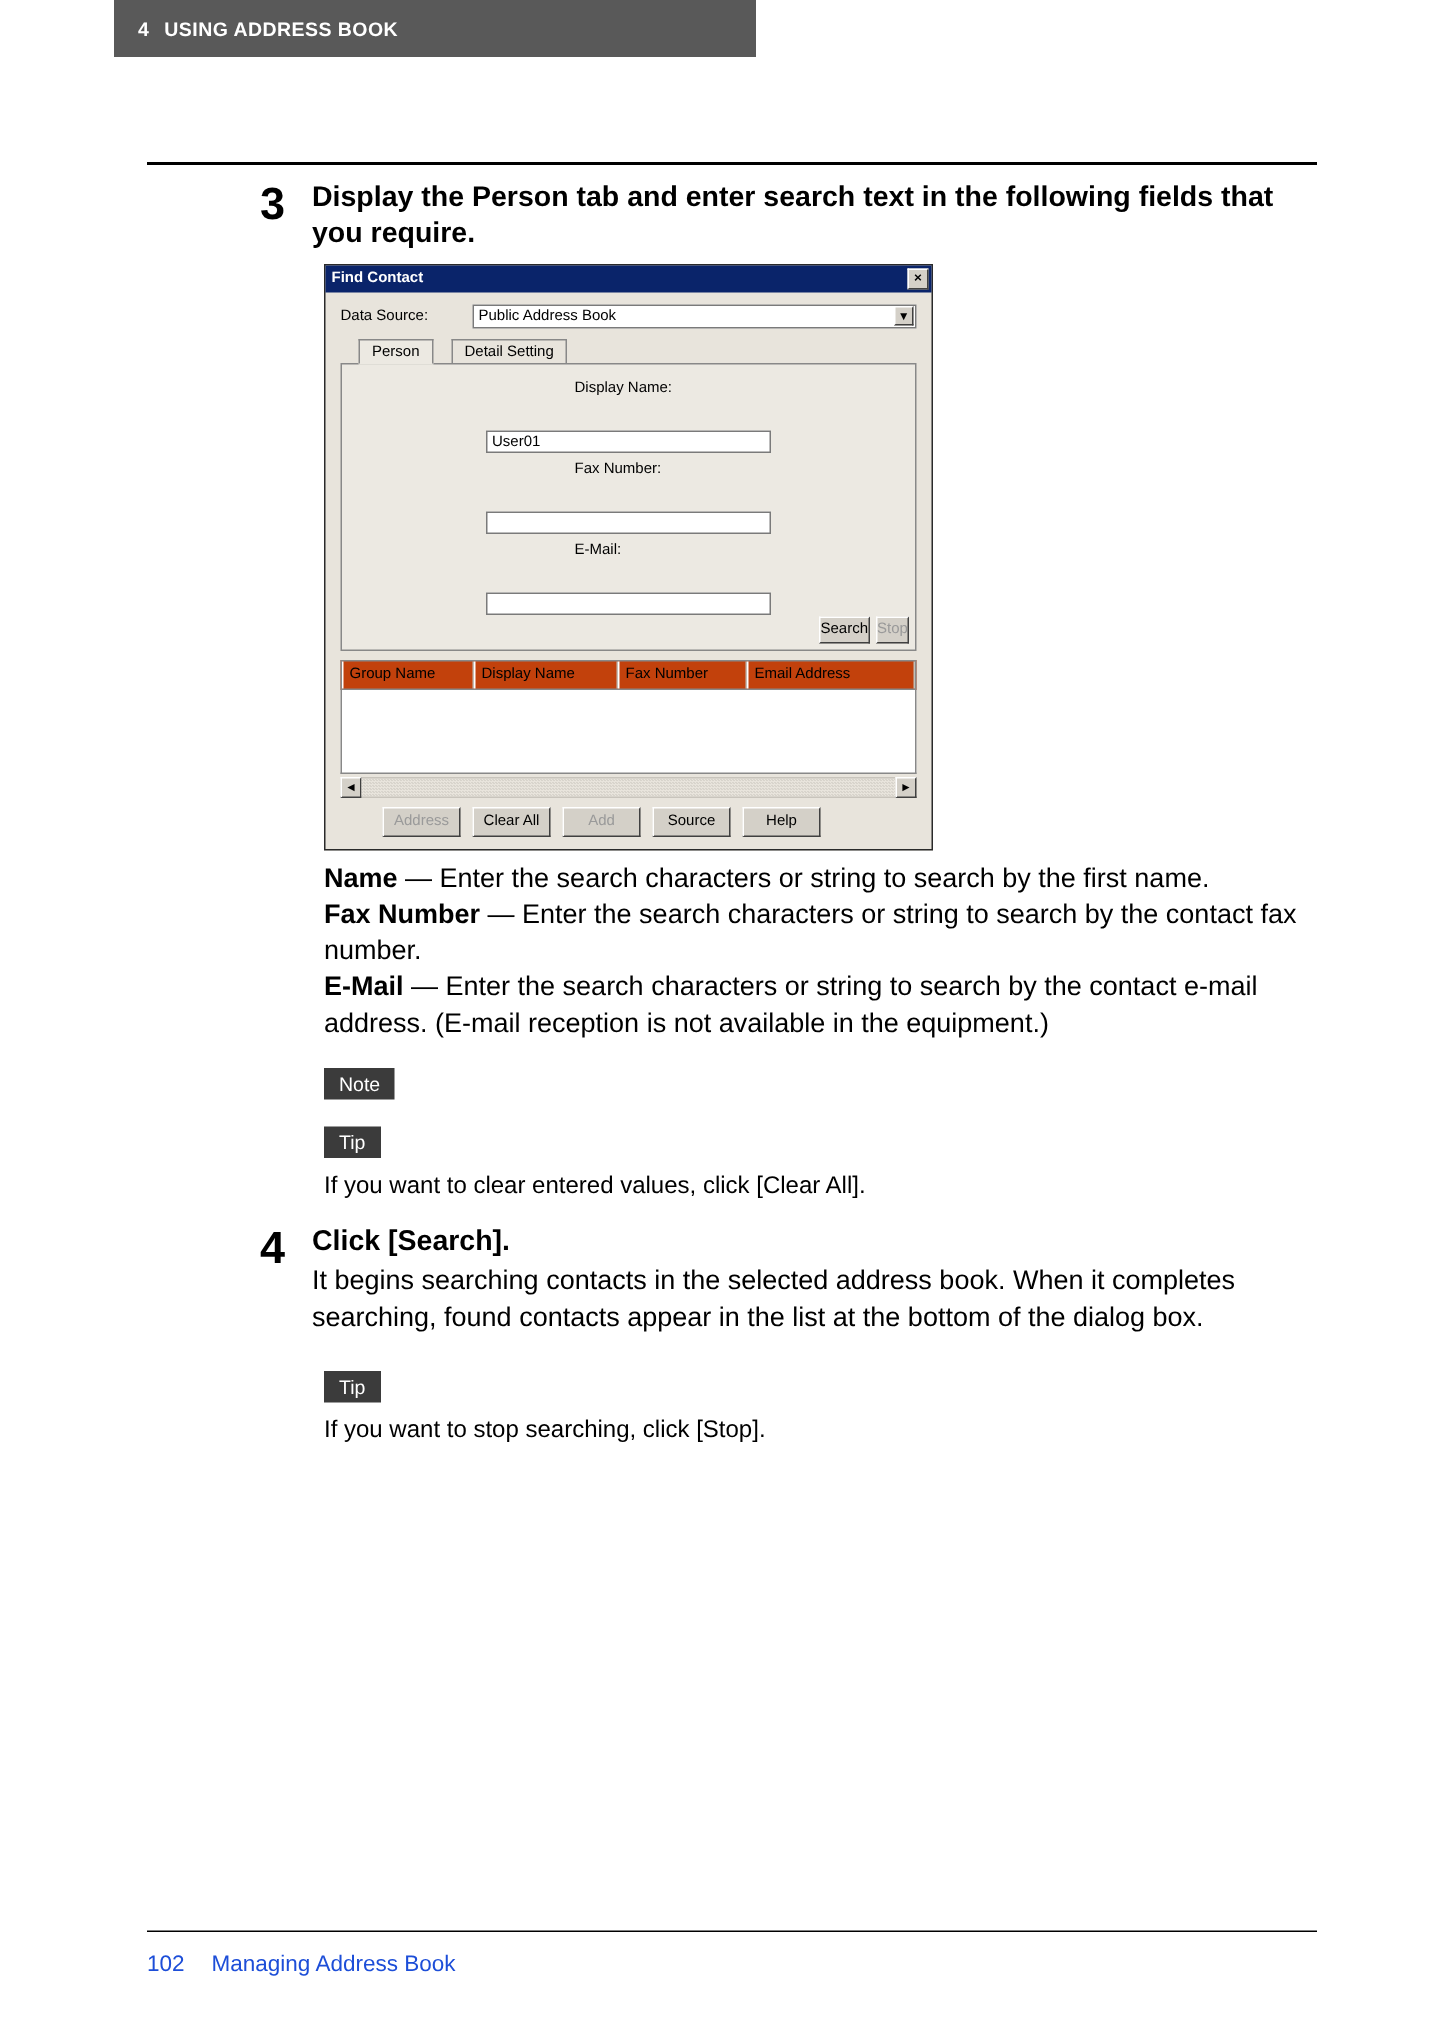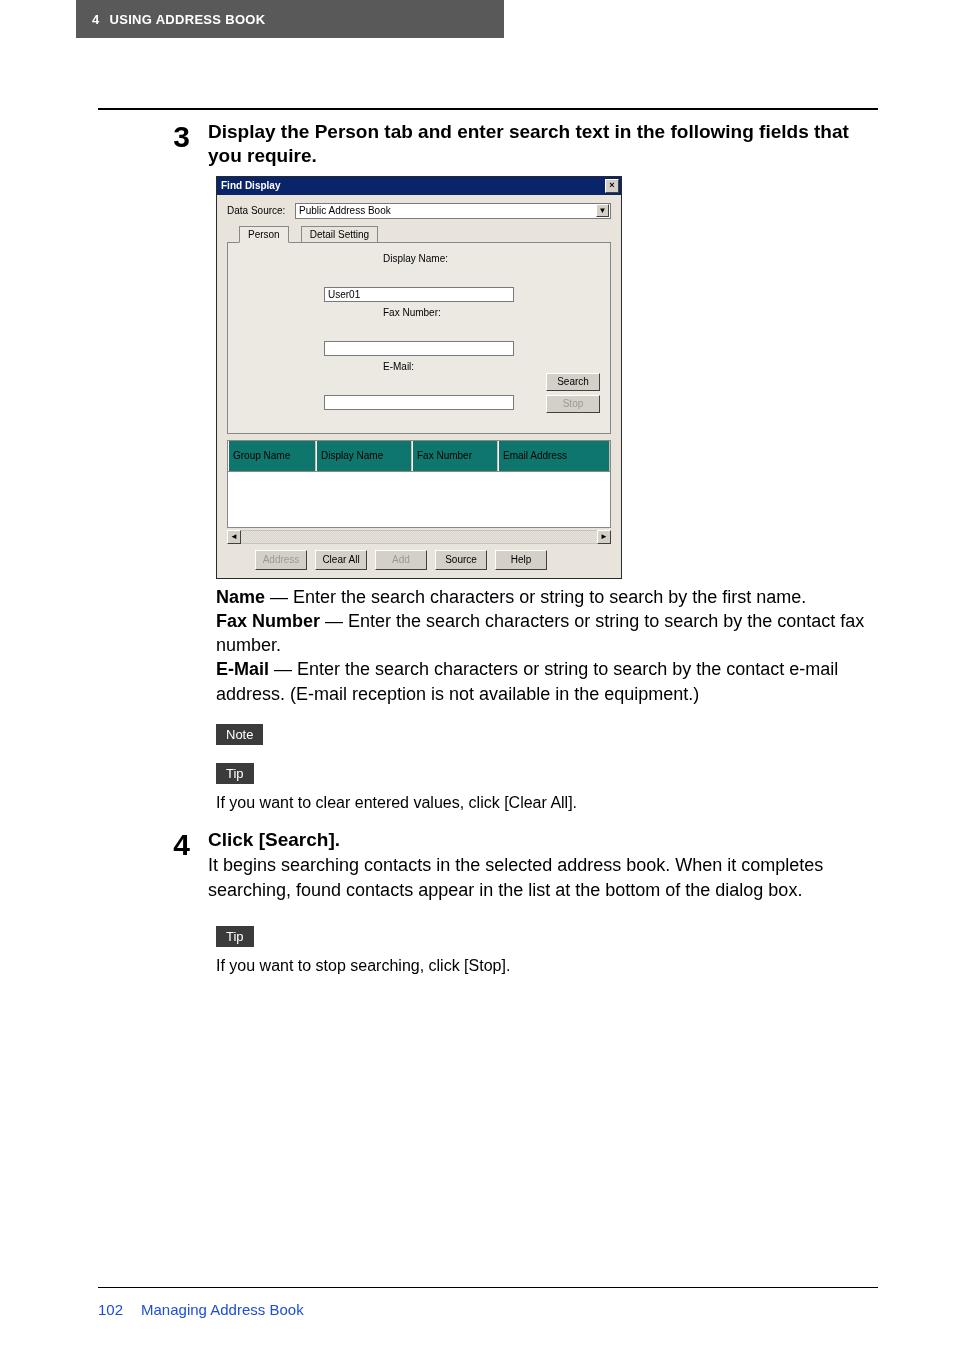--- a/index.html
+++ b/index.html
@@ -86,21 +86,21 @@
     width: 14px; height: 14px;
     background: #d4d0c8;
     border: 1px solid #fff;
     border-right-color: #404040;
     border-bottom-color: #404040;
     display: flex; align-items: center; justify-content: center;
     font-size: 9px; color: #000; font-weight: bold;
     line-height: 1;
   }
   .dialog-body { padding: 8px 10px 8px 10px; position: relative; }
-  .ds-row { display: flex; align-items: center; gap: 6px; margin-bottom: 6px; }
+  .ds-row { display: flex; align-items: center; gap: 26px; margin-bottom: 6px; }
   .ds-label { width: 62px; font-size: 10px; }
   .ds-field {
     flex: 1;
     height: 16px;
     border: 1px solid #7a7a7a;
     background: #fff;
     display: flex; align-items: center; justify-content: space-between;
     padding: 0 1px 0 3px;
     font-size: 10px;
   }
@@ -137,40 +137,40 @@
     width: 190px; height: 15px;
     border: 1px solid #7a7a7a;
     background: #fff;
     padding: 0 3px;
     font-size: 10px;
     display: flex; align-items: center;
   }
   .right-col {
     position: absolute;
     right: 10px;
-    bottom: 20px;
-    display: flex; flex-direction: column; gap: 4px;
+    bottom: 4px;
+    display: flex; gap: 4px;
     width: 54px;
   }
   .win-btn {
     height: 18px;
     background: #d4d0c8;
     border: 1px solid #fff;
     border-right-color: #404040;
     border-bottom-color: #404040;
     font-size: 10px;
     display: flex; align-items: center; justify-content: center;
   }
   .win-btn.disabled { color: #9a9a9a; }
   .list-wrap { margin-top: 6px; }
   .list-header {
     display: flex;
     border: 1px solid #888;
-    background: #0f766e;
-    height: 32px;
+    background: #c2410c;
+    height: 20px;
   }
   .lh-cell {
     border-right: 1px solid #c2c0b8;
     border-left: 1px solid #fff;
     font-size: 10px;
     padding: 1px 4px;
     display: flex; align-items: center;
   }
   .list-body {
     height: 56px;
@@ -239,21 +239,21 @@
 
 <div class="content">
 
   <div class="step-row">
     <div class="step-num">3</div>
     <div class="step-title">Display the Person tab and enter search text in the following fields that you require.</div>
   </div>
 
   <div class="dialog">
     <div class="titlebar">
-      <span>Find Display</span>
+      <span>Find Contact</span>
       <span class="close-x">×</span>
     </div>
     <div class="dialog-body">
       <div class="ds-row">
         <span class="ds-label">Data Source:</span>
         <div class="ds-field">
           <span>Public Address Book</span>
           <span class="dd-btn">
               <span class="dd-chev">▼</span>
             </span>

